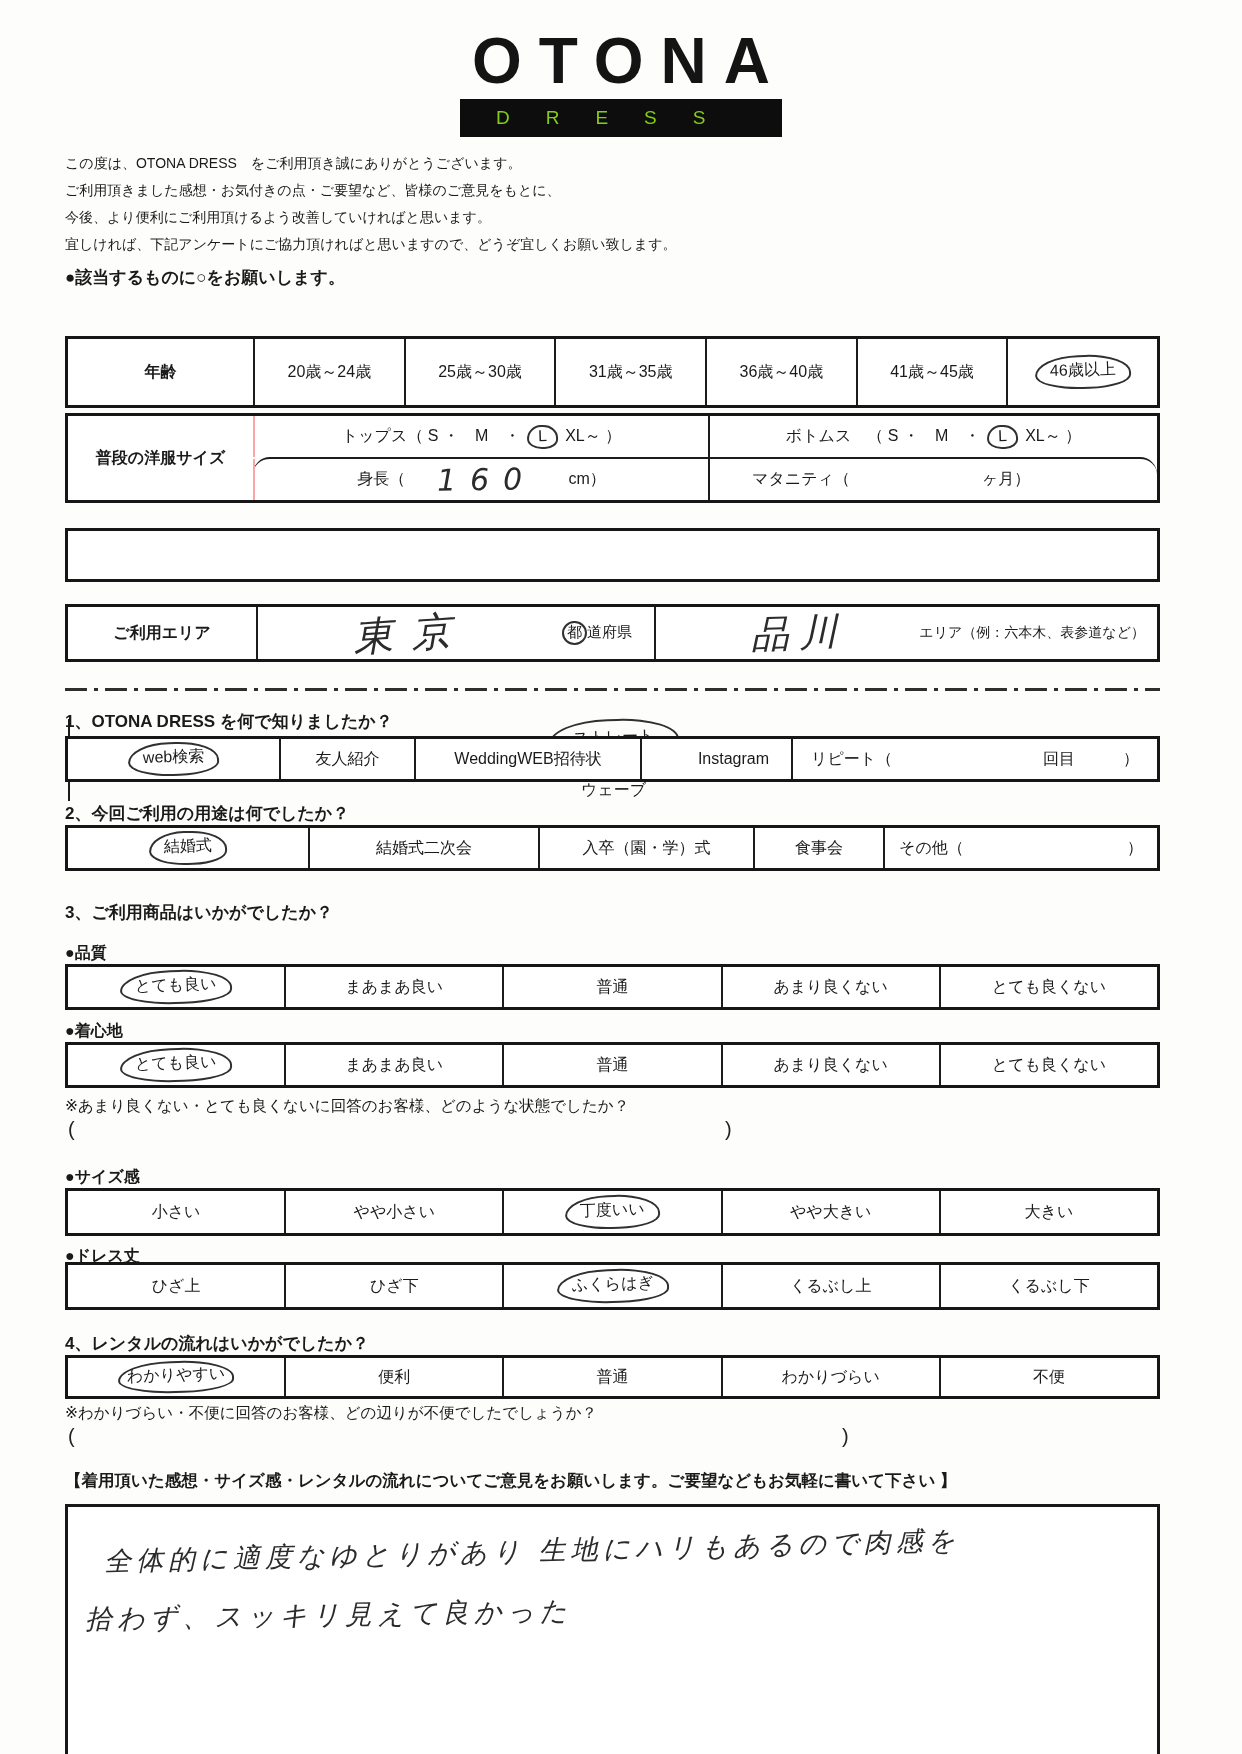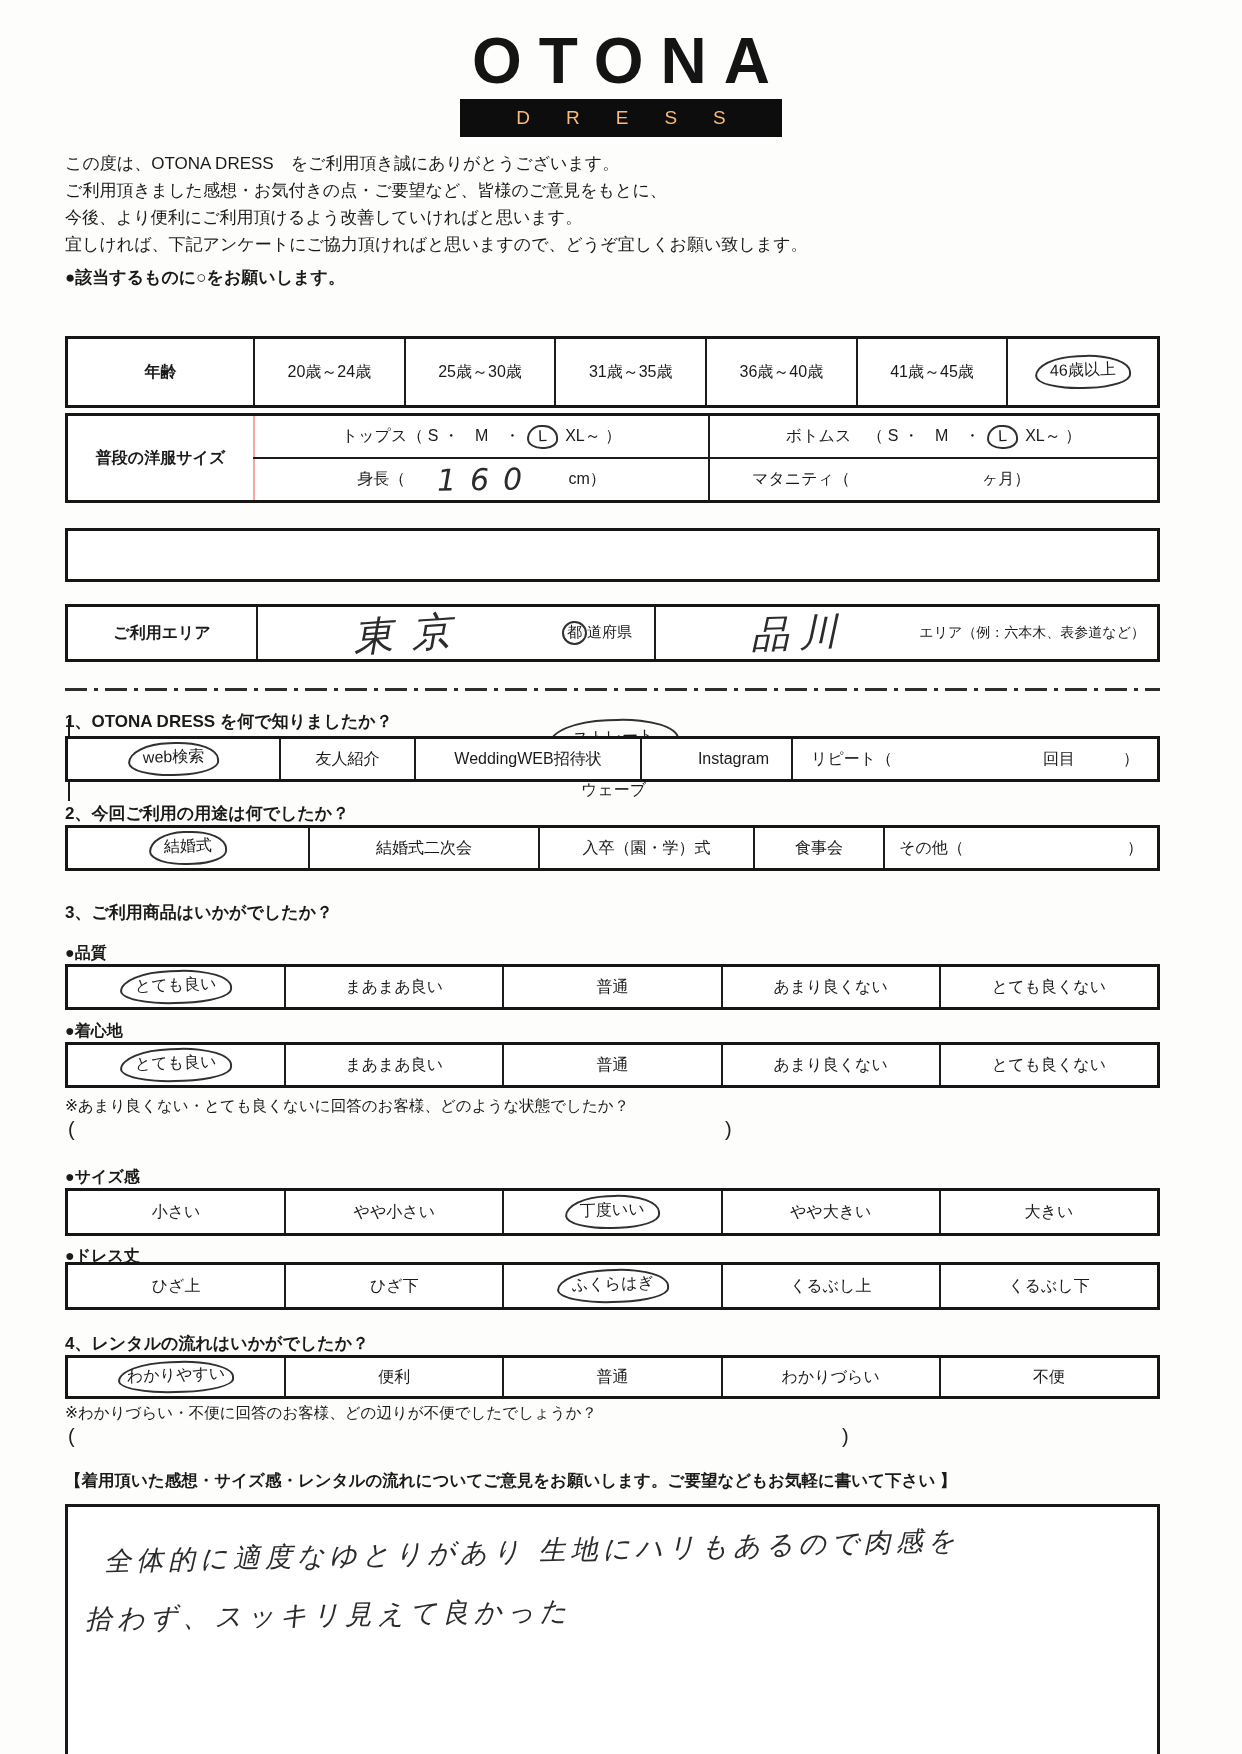--- a/index.html
+++ b/index.html
@@ -9,45 +9,45 @@
     font-family:"Liberation Sans","DejaVu Sans",sans-serif;
     position:relative;overflow:hidden;
   }
   
   .logo{position:absolute;top:28px;left:16px;width:1210px;text-align:center;}
   .logo-title{
     font-size:64px;line-height:1.05;font-weight:700;letter-spacing:17px;text-indent:17px;
     color:#141414;font-family:"Liberation Sans",sans-serif;
   }
   .logo-bar{
-    margin:4px auto 0;width:322px;height:38px;background:#0d0d0d;color:#fdba74;
-    line-height:38px;font-size:19px;letter-spacing:36px;text-indent:36px;text-align:center;
-  }
-  
-  .intro{position:absolute;top:150px;left:65px;font-size:17px;line-height:27px;}
+    margin:4px auto 0;width:322px;height:38px;background:#0d0d0d;color:#84cc16;
+    line-height:38px;font-size:19px;letter-spacing:36px;text-indent:36px;text-align:left;
+  }
+  
+  .intro{position:absolute;top:150px;left:65px;font-size:14px;line-height:27px;}
   .instruction{position:absolute;top:266px;left:65px;font-size:17px;font-weight:bold;}
   .qtitle{position:absolute;left:65px;font-size:17px;font-weight:bold;}
   .blabel{position:absolute;left:65px;font-size:16px;font-weight:bold;}
   .note{position:absolute;left:65px;font-size:15.5px;}
   .paren{position:absolute;font-size:20px;color:#222;}
   
   .tbl{
     position:absolute;left:65px;width:1095px;box-sizing:border-box;
     border:3px solid #161616;background:#fff;display:flex;align-items:stretch;
   }
   .c{
     border-left:2px solid #1c1c1c;flex:1;display:flex;align-items:center;justify-content:center;
     font-size:16px;box-sizing:border-box;overflow:visible;text-align:center;
   }
   .c:first-child{border-left:none;}
   .hd{font-weight:bold;}
   .pre{white-space:pre;}
   .size-right{flex:1;display:flex;flex-direction:column;}
   .srow{flex:1;display:flex;}
-  .srow + .srow{border-top:2px solid #1c1c1c;}
+  .srow + .srow{border-top:2px solid #1c1c1c;border-radius:17px;}
   .srow .c:first-child{border-left:2px solid #fca5a5;}
   
   .circ{
     display:inline-block;border:2.5px solid #303030;
     border-radius:49% 51% 47% 53% / 62% 58% 42% 46%;
     transform:rotate(-1.8deg);
   }
   .p-xs{padding:0 9px 2px;}
   .p-dot{padding:0 3px 1px;border-radius:50%;}
   .p-md{padding:3px 13px 6px;}

